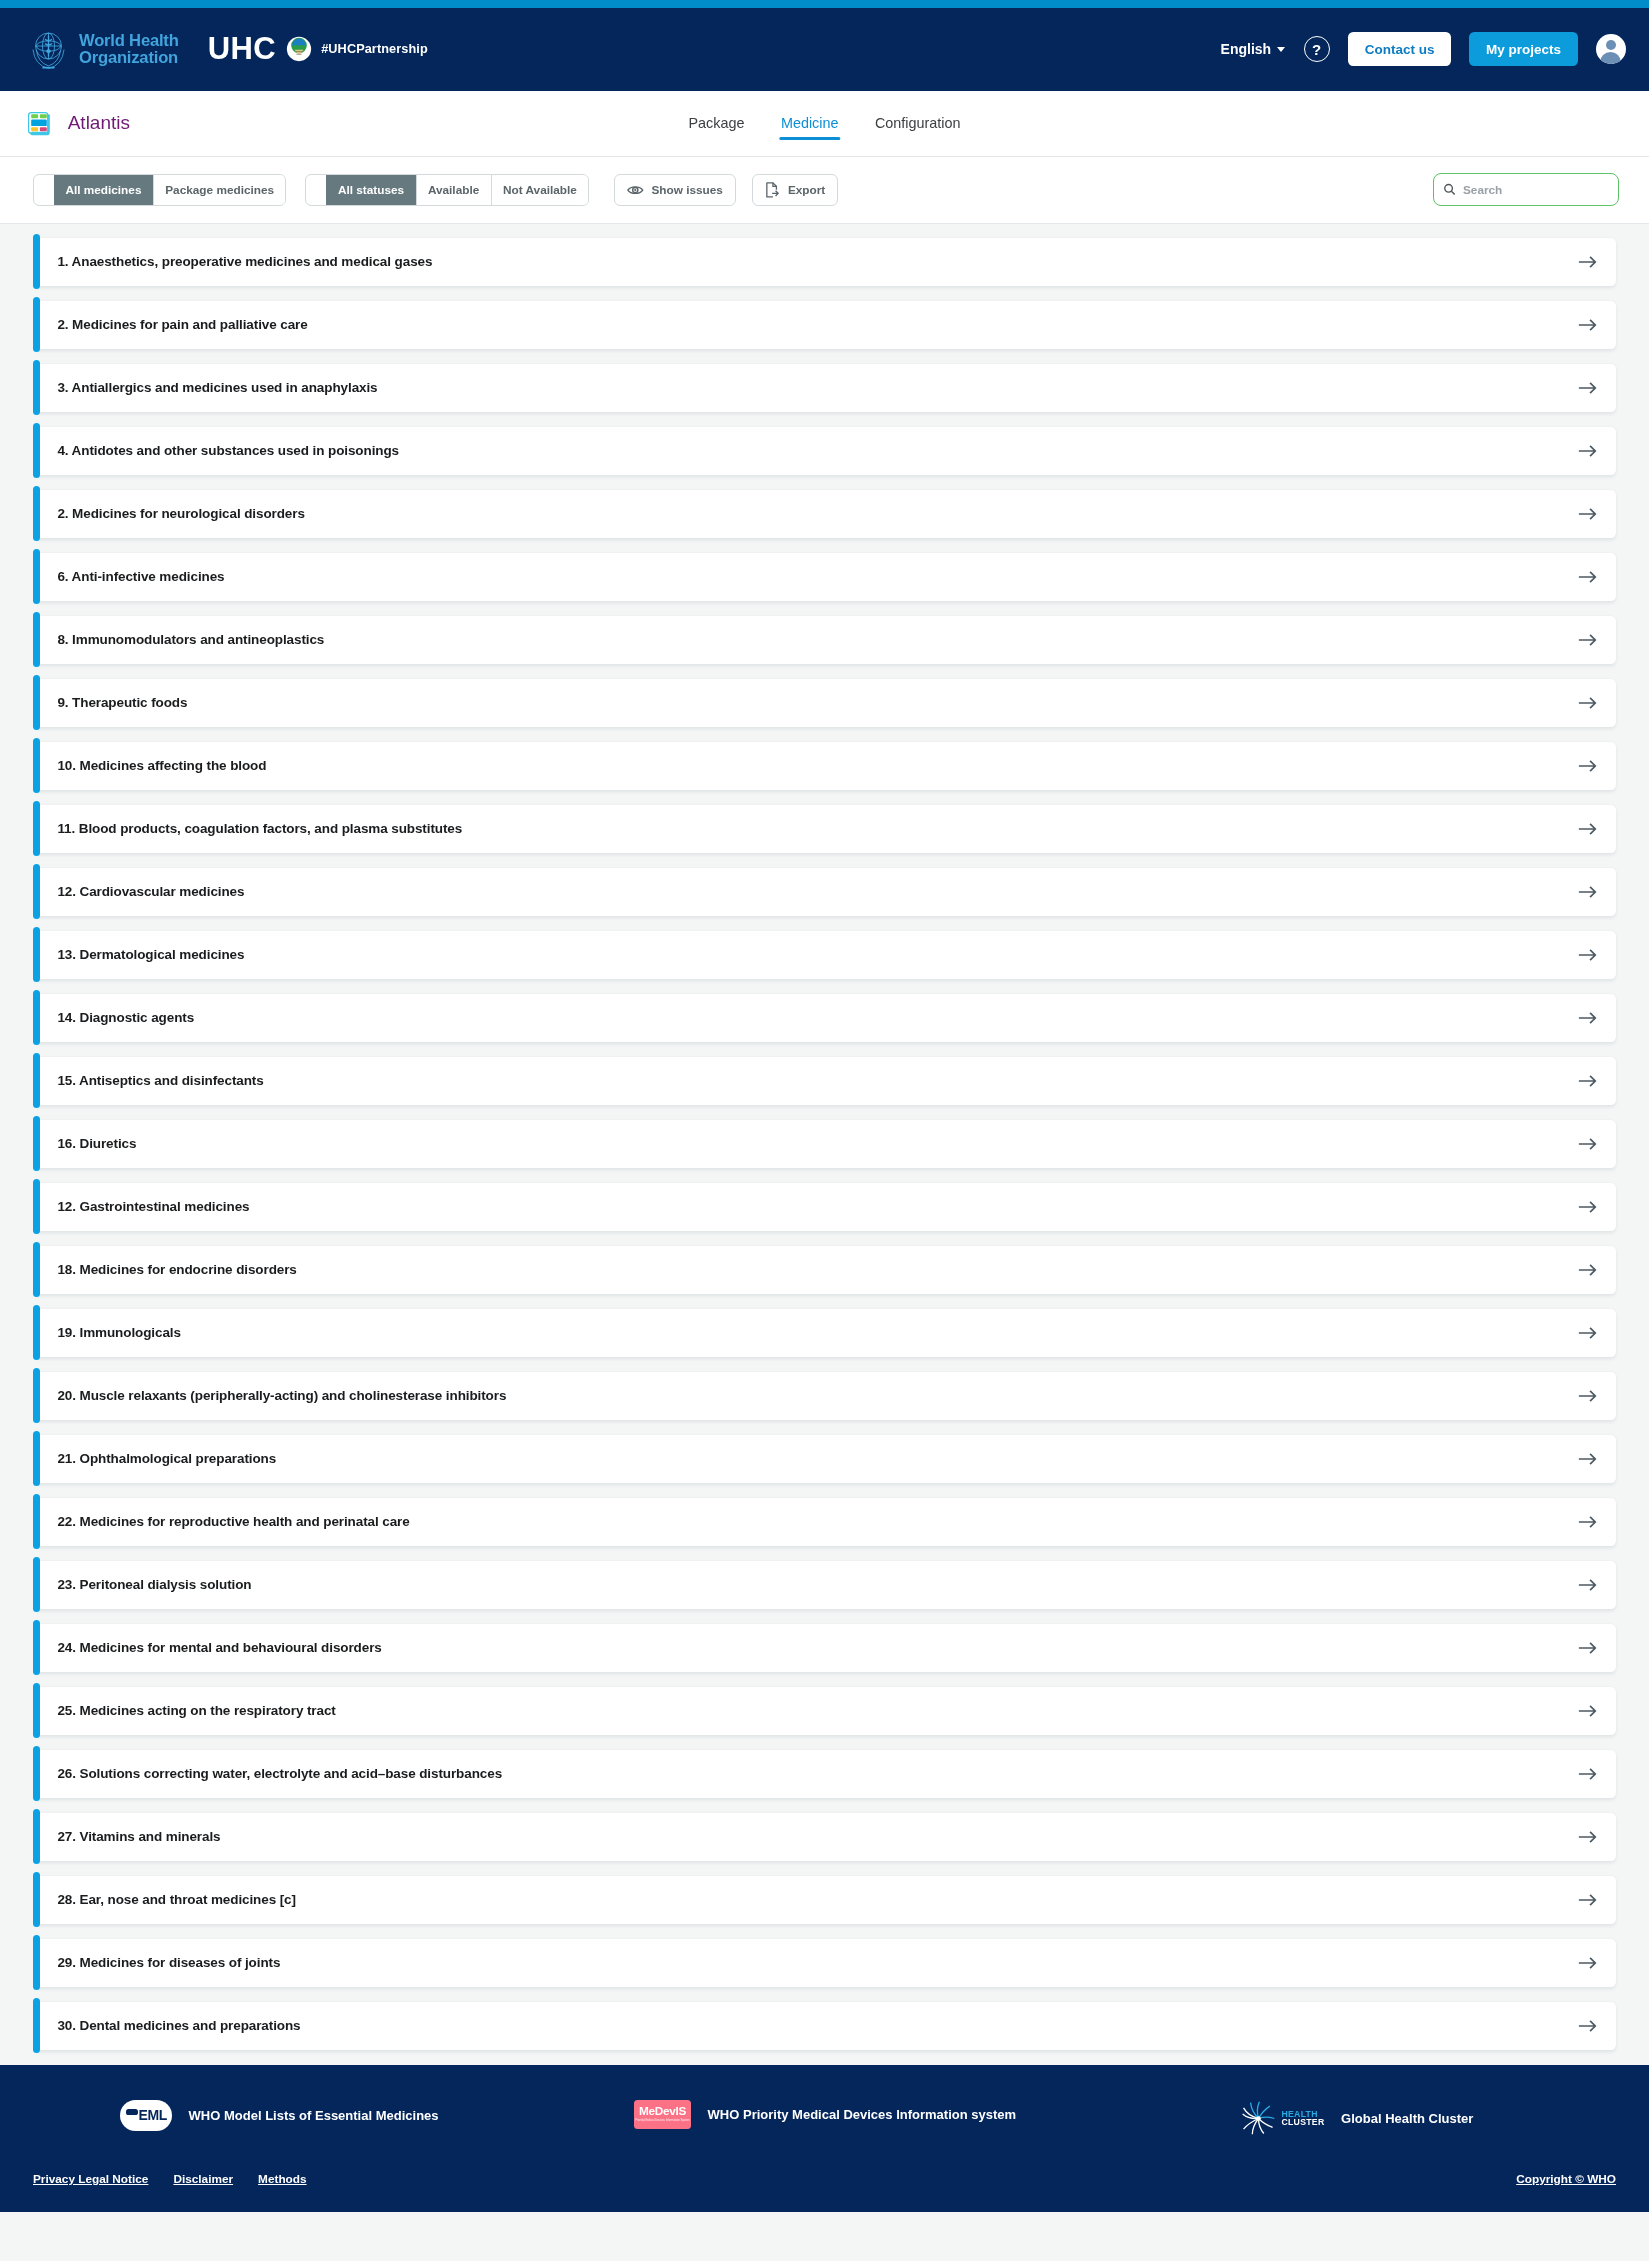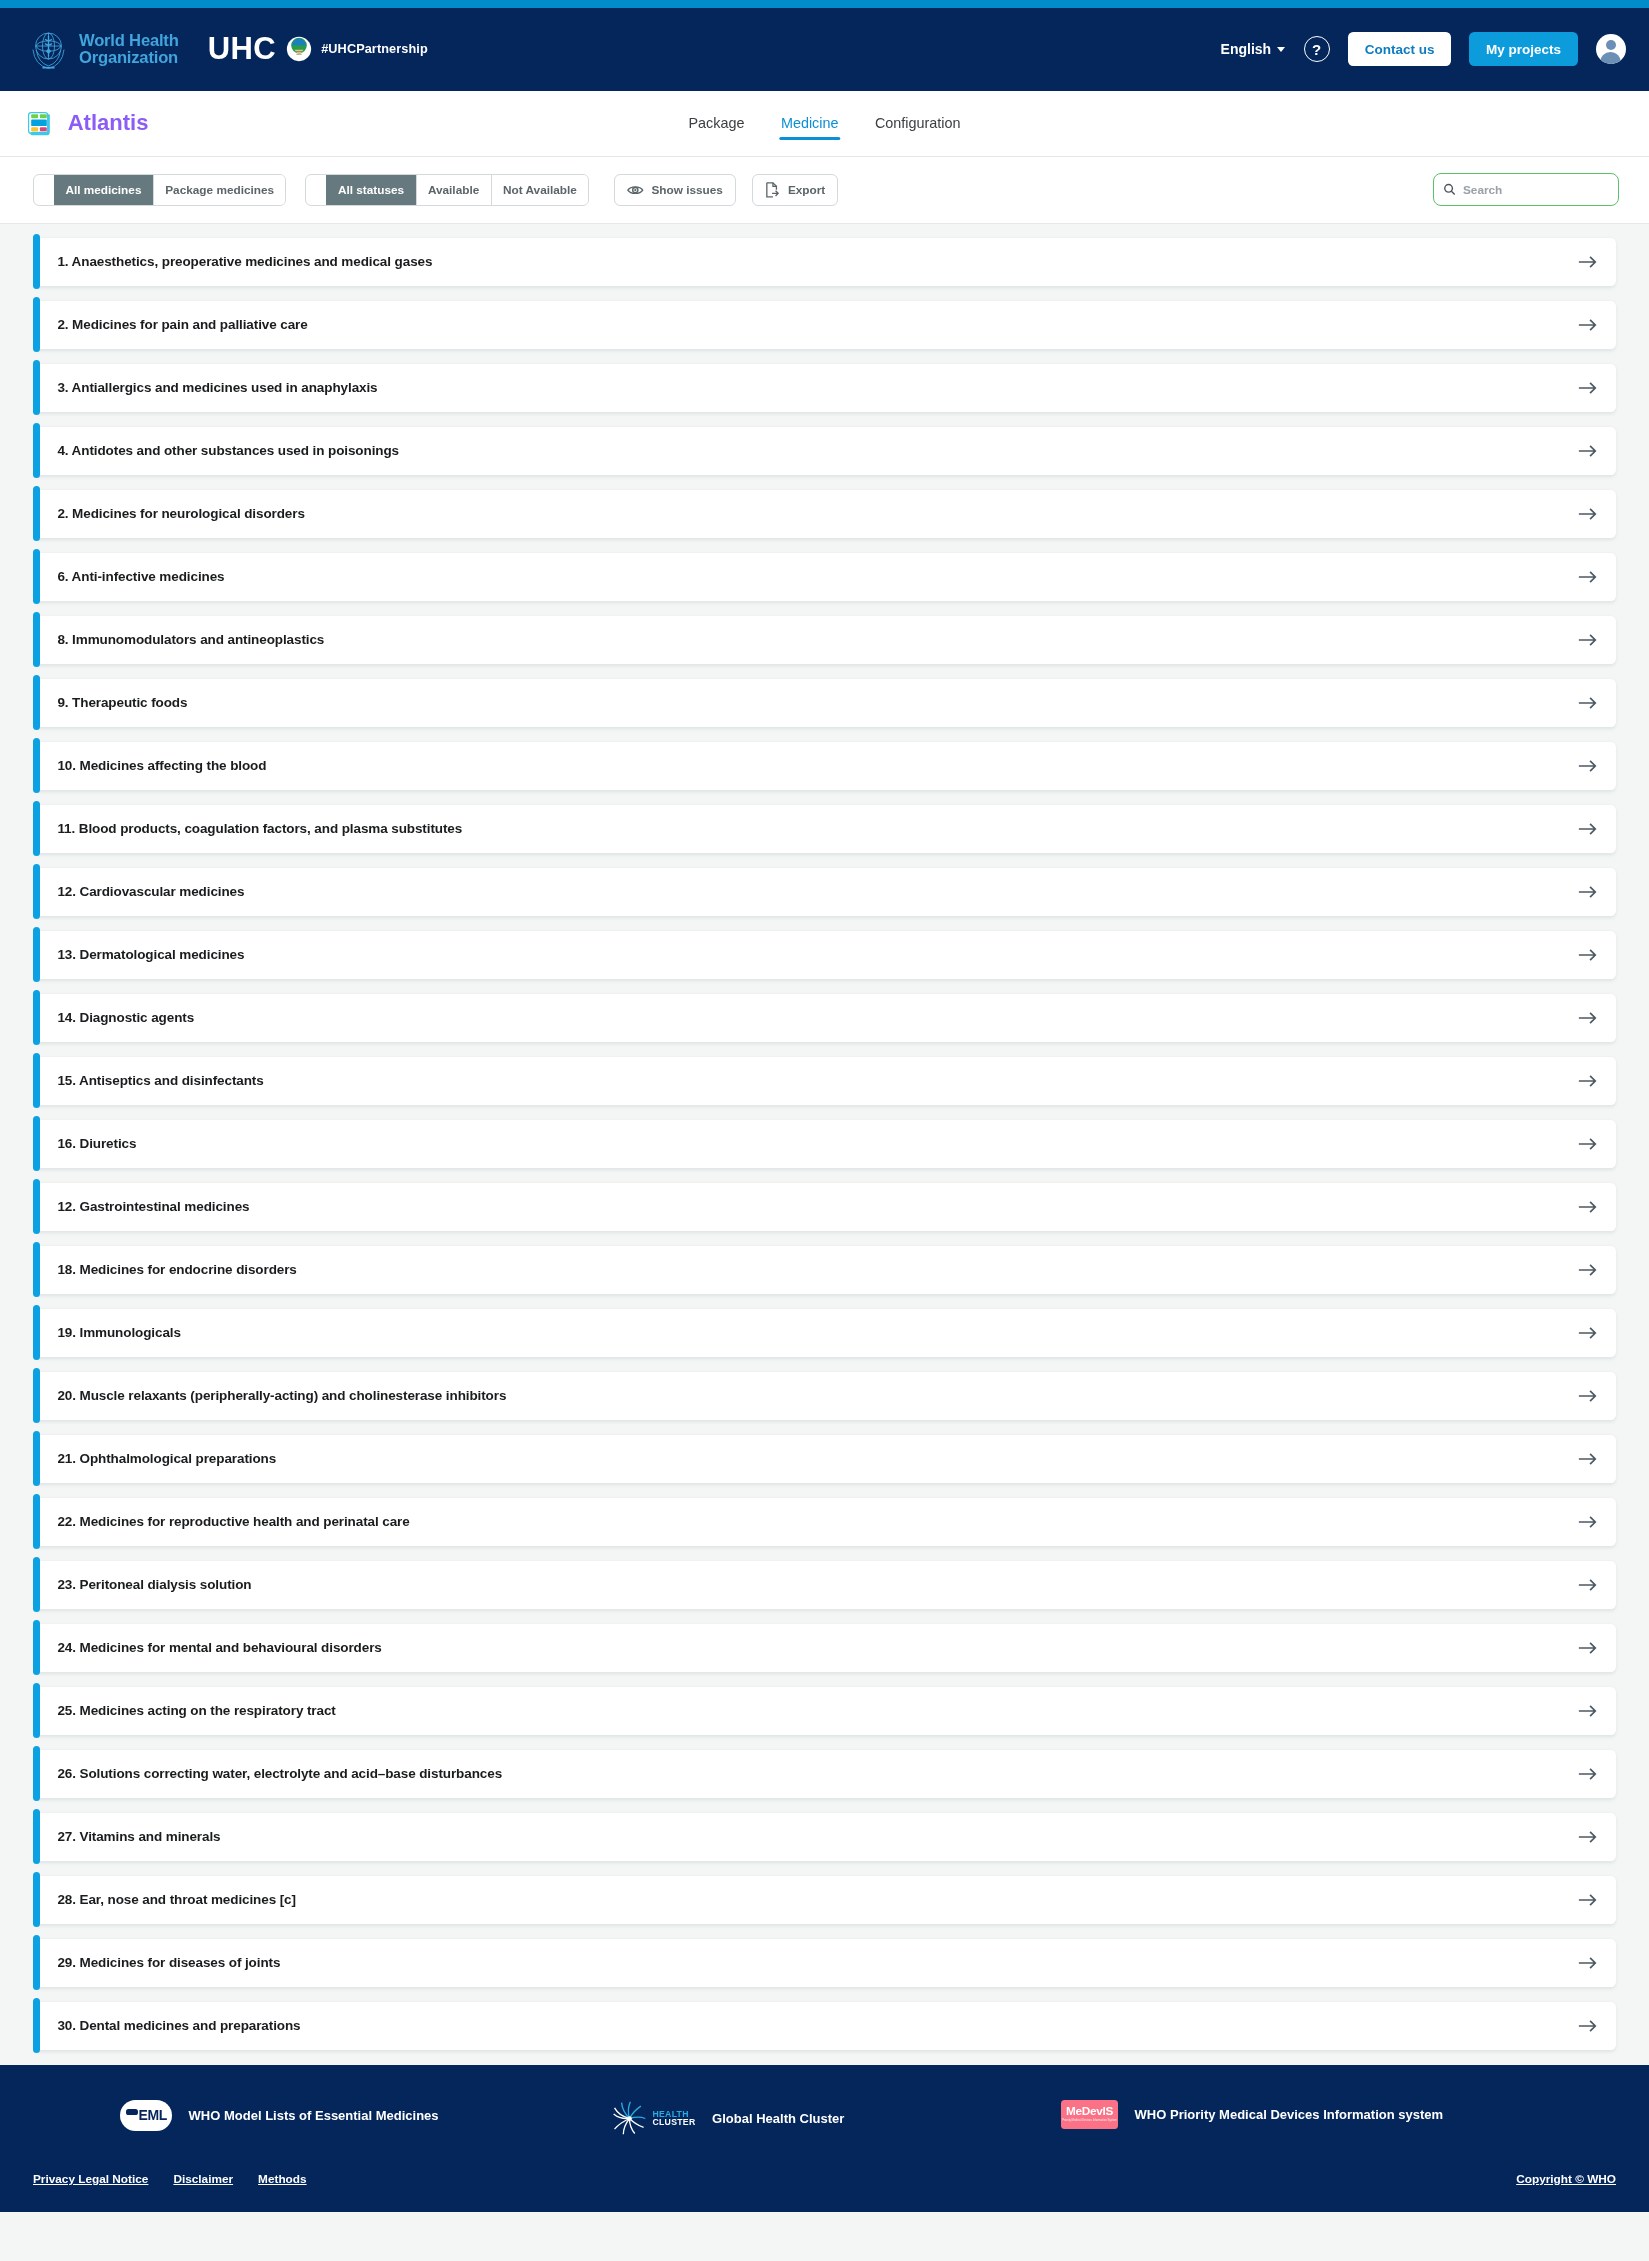--- a/index.html
+++ b/index.html
@@ -55,21 +55,21 @@
   .avatar::before { content:""; position:absolute; width:10.5px;height:10.5px;border-radius:50%;background:#6b8fb5; left:9.6px; top:5.2px;}
   .avatar::after { content:""; position:absolute; width:21px;height:12.2px;border-radius:10.5px 10.5px 0 0;background:#6b8fb5; left:4.4px; top:17.5px;}
 
   
   .app-bar {
     height: 66px; background:#fff; display:flex; align-items:center;
     padding: 0 26px; border-bottom: 0.9px solid #e3e6e8; position:relative;
   }
   .app-brand { display:flex; align-items:center; gap: 15.7px; }
   .app-logo { width: 26px; height:28px; position:relative; }
-  .app-title { font-size: 22px; font-weight: bold; color:#8b5cf6; }
+  .app-title { font-size: 19px; font-weight: normal; color:#701a75; }
   .tabs { position:absolute; left:50%; transform:translateX(-50%); display:flex; gap: 33px; align-items:center; height:100%; }
   .tab { font-size:14.4px; color:#3c4043; cursor:pointer; padding: 5.2px 1.7px; position:relative; }
   .tab.active { color:#0C8FD4; }
   .tab.active::after { content:""; position:absolute; left:0; right:0; bottom:-3.5px; height:2.6px; background:#0C8FD4; border-radius:1.7px;}
 
   
   .toolbar {
     height: 67px; background:#fff; display:flex; align-items:center;
     padding: 0 30px 0 33px; border-bottom:0.9px solid #e6e9eb;
   }
@@ -594,20 +594,28 @@
 
 <div class="footer">
   <div class="footer-logos">
 
     <div class="flog f1">
       <div class="eml-badge">
         <span class="pill-cut"></span>
         <span class="eml-t">EML</span>
       </div>
       <span class="flog-text">WHO Model Lists of Essential Medicines</span>
+    </div>
+
+    <div class="flog f2">
+      <div class="medevis">
+        <span class="m1">MeDevIS</span>
+        <span class="m2">Priority Medical Devices Information System</span>
+      </div>
+      <span class="flog-text">WHO Priority Medical Devices Information system</span>
     </div>
 
     <div class="flog f3">
       <div class="hc-logo">
         <svg class="hc-swirl" viewBox="0 0 42 42">
           <g>
             <g stroke="#ffffff" stroke-width="1.5" fill="none">
               <path d="M21 21 Q9 18 4 9"></path>
                 <path d="M21 21 Q10 22 3 16"></path>
               <path d="M21 21 Q10 26 4 33"></path>
@@ -624,28 +632,20 @@
             <circle cx="21" cy="21" r="2.6" fill="#ffffff"></circle>
           </g>
         </svg>
         <div class="hc-words">
           <div class="h1">HEALTH</div>
           <div class="h2">CLUSTER</div>
         </div>
       </div>
       <span class="flog-text">Global Health Cluster</span>
     </div>
-
-    <div class="flog f2">
-      <div class="medevis">
-        <span class="m1">MeDevIS</span>
-        <span class="m2">Priority Medical Devices Information System</span>
-      </div>
-      <span class="flog-text">WHO Priority Medical Devices Information system</span>
-    </div>
   </div>
 
   <div class="footer-bottom">
     <div class="footer-links">
       <a>Privacy Legal Notice</a>
       <a>Disclaimer</a>
       <a>Methods</a>
     </div>
     <a class="copyright">Copyright © WHO</a>
   </div>

